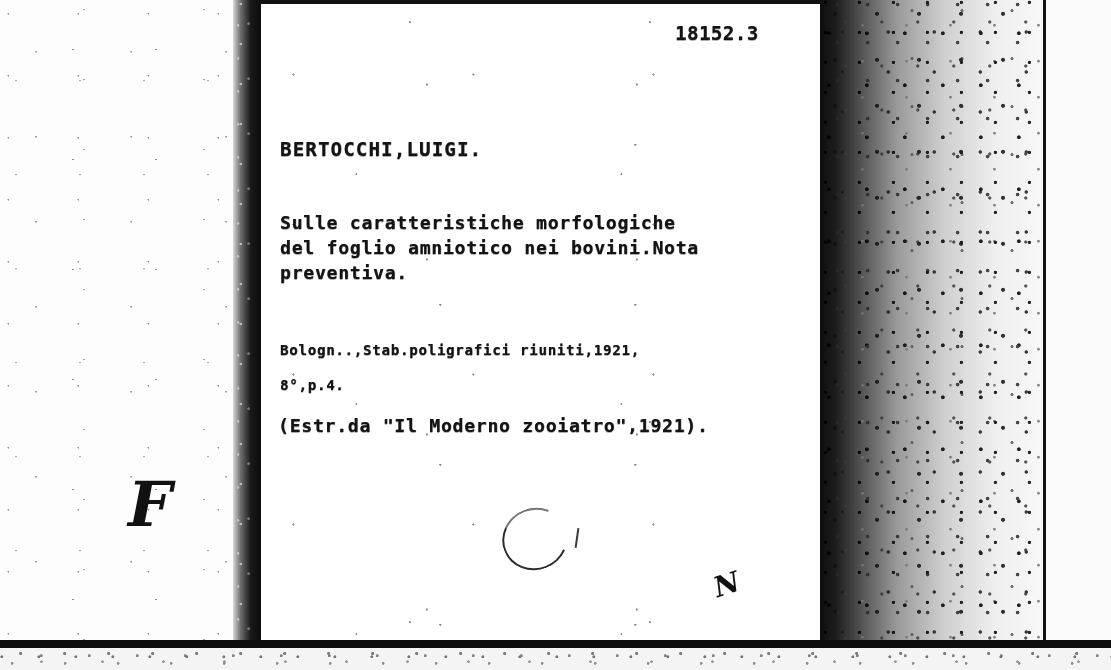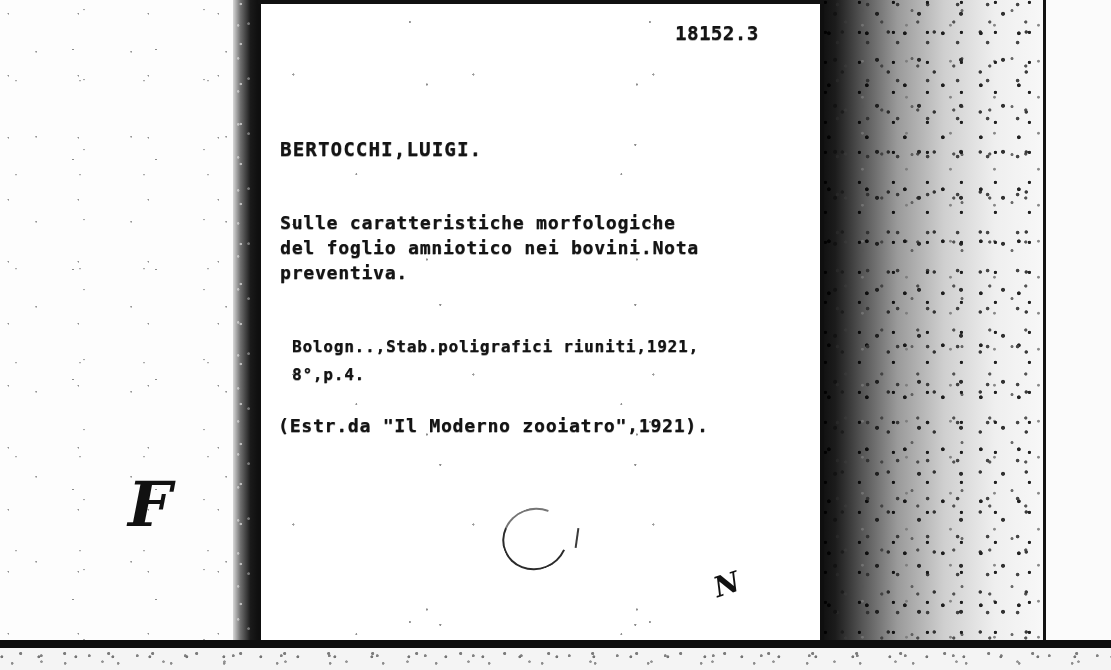--- a/index.html
+++ b/index.html
@@ -169,24 +169,24 @@
   .title-block {
     top: 210px;
     left: 280px;
     font-size: 18px;
     font-weight: 700;
     line-height: 25px;
     letter-spacing: 0.8px;
   }
   .imprint-block {
     top: 333px;
-    left: 292px;
-    font-size: 16px;
-    font-weight: 700;
-    line-height: 28px;
+    left: 280px;
+    font-size: 14px;
+    font-weight: 700;
+    line-height: 35px;
     letter-spacing: 0.8px;
   }
   .note-line {
     top: 415px;
     left: 278px;
     font-size: 18px;
     font-weight: 700;
     letter-spacing: 0.8px;
   }
 

